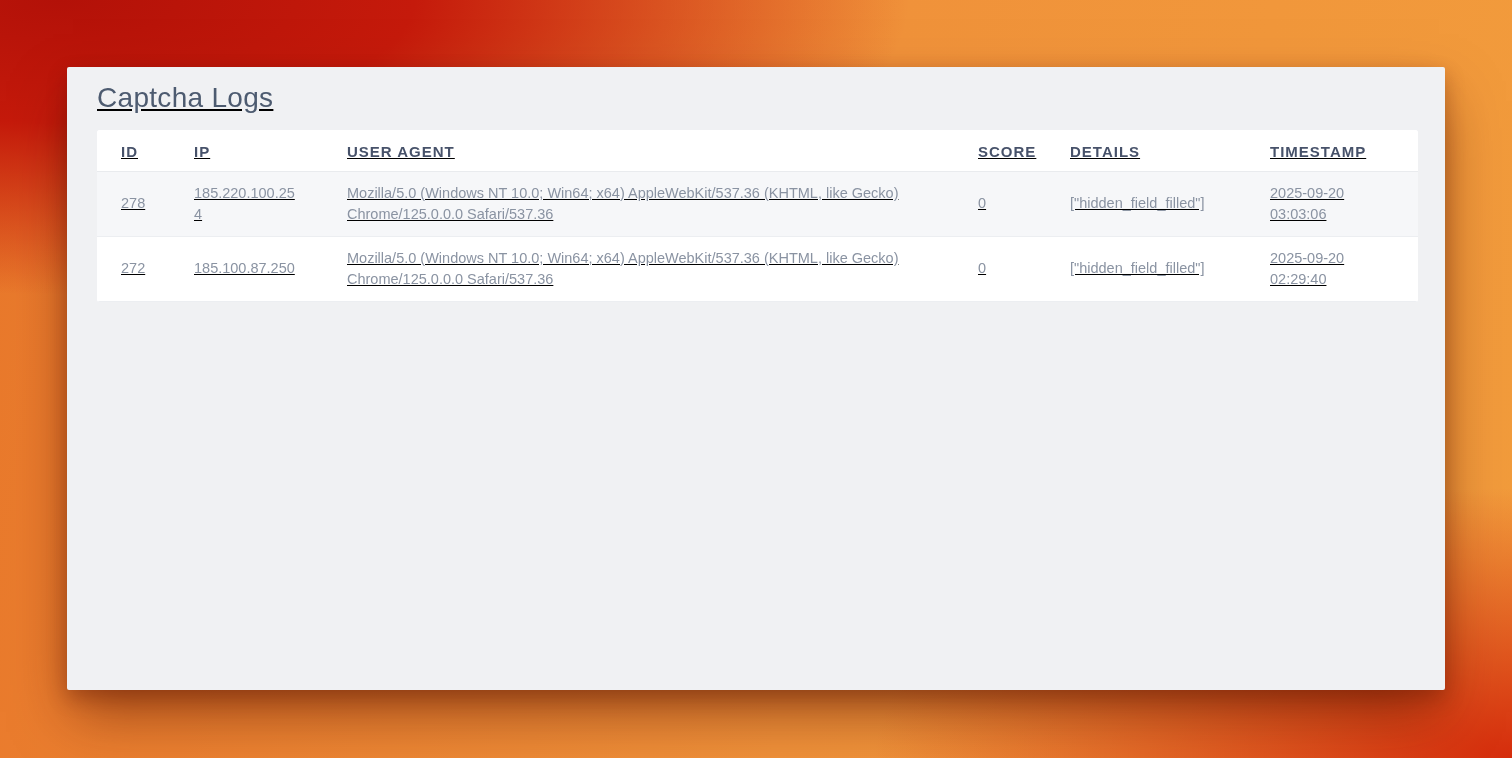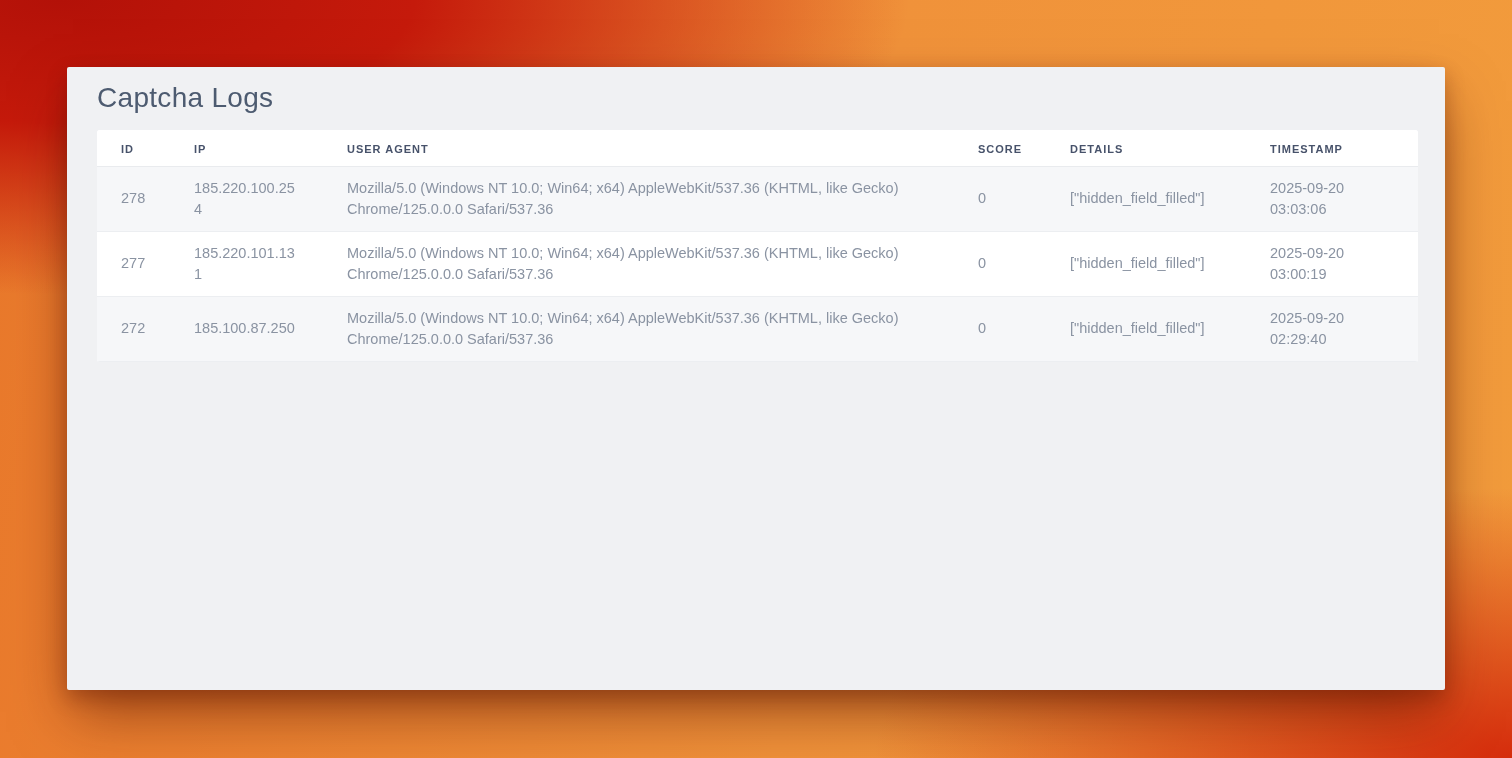--- a/index.html
+++ b/index.html
@@ -21,20 +21,21 @@
     position: absolute;
     left: 67px;
     top: 67px;
     width: 1378px;
     height: 623px;
     background: #f0f1f3;
     border-radius: 2px;
     box-shadow: 0 28px 55px -6px rgba(88, 18, 0, 0.55), 0 8px 20px rgba(88, 18, 0, 0.30);
     overflow: hidden;
     box-sizing: border-box;
+    text-decoration: underline;
   }
   .card-title {
     margin: 15px 30px 16px 30px;
     font-size: 28px;
     line-height: 32px;
     font-weight: 500;
     color: #4d5b70;
     letter-spacing: 0.3px;
   }
   .table-wrap {
@@ -52,21 +53,21 @@
   }
   col.c-id        { width: 73px; }
   col.c-ip        { width: 153px; }
   col.c-ua        { width: 631px; }
   col.c-score     { width: 92px; }
   col.c-details   { width: 200px; }
   col.c-timestamp { width: 172px; }
   th {
     text-align: left;
     padding: 13px 24px 11px 24px;
-    font-size: 11px;
+    font-size: 15px;
     font-weight: 700;
     letter-spacing: 1px;
     text-transform: uppercase;
     color: #47526a;
     background: #ffffff;
     border-bottom: 1px solid #e9ebee;
     white-space: nowrap;
   }
   td {
     padding: 10.5px 24px;
@@ -107,28 +108,20 @@
       <tbody id="logs-tbody">
   <tr>
     <td class="cell-id">278</td>
     <td class="cell-ip">185.220.100.254</td>
     <td class="cell-user-agent">Mozilla/5.0 (Windows NT 10.0; Win64; x64) AppleWebKit/537.36 (KHTML, like Gecko) Chrome/125.0.0.0 Safari/537.36</td>
     <td class="cell-score">0</td>
     <td class="cell-details">["hidden_field_filled"]</td>
     <td class="cell-timestamp">2025-09-20 03:03:06</td>
   </tr>
 
-  <tr>
-    <td class="cell-id">277</td>
-    <td class="cell-ip">185.220.101.131</td>
-    <td class="cell-user-agent">Mozilla/5.0 (Windows NT 10.0; Win64; x64) AppleWebKit/537.36 (KHTML, like Gecko) Chrome/125.0.0.0 Safari/537.36</td>
-    <td class="cell-score">0</td>
-    <td class="cell-details">["hidden_field_filled"]</td>
-    <td class="cell-timestamp">2025-09-20 03:00:19</td>
-  </tr>
 
 
 
 
 
   <tr>
     <td class="cell-id">272</td>
     <td class="cell-ip">185.100.87.250</td>
     <td class="cell-user-agent">Mozilla/5.0 (Windows NT 10.0; Win64; x64) AppleWebKit/537.36 (KHTML, like Gecko) Chrome/125.0.0.0 Safari/537.36</td>
     <td class="cell-score">0</td>

